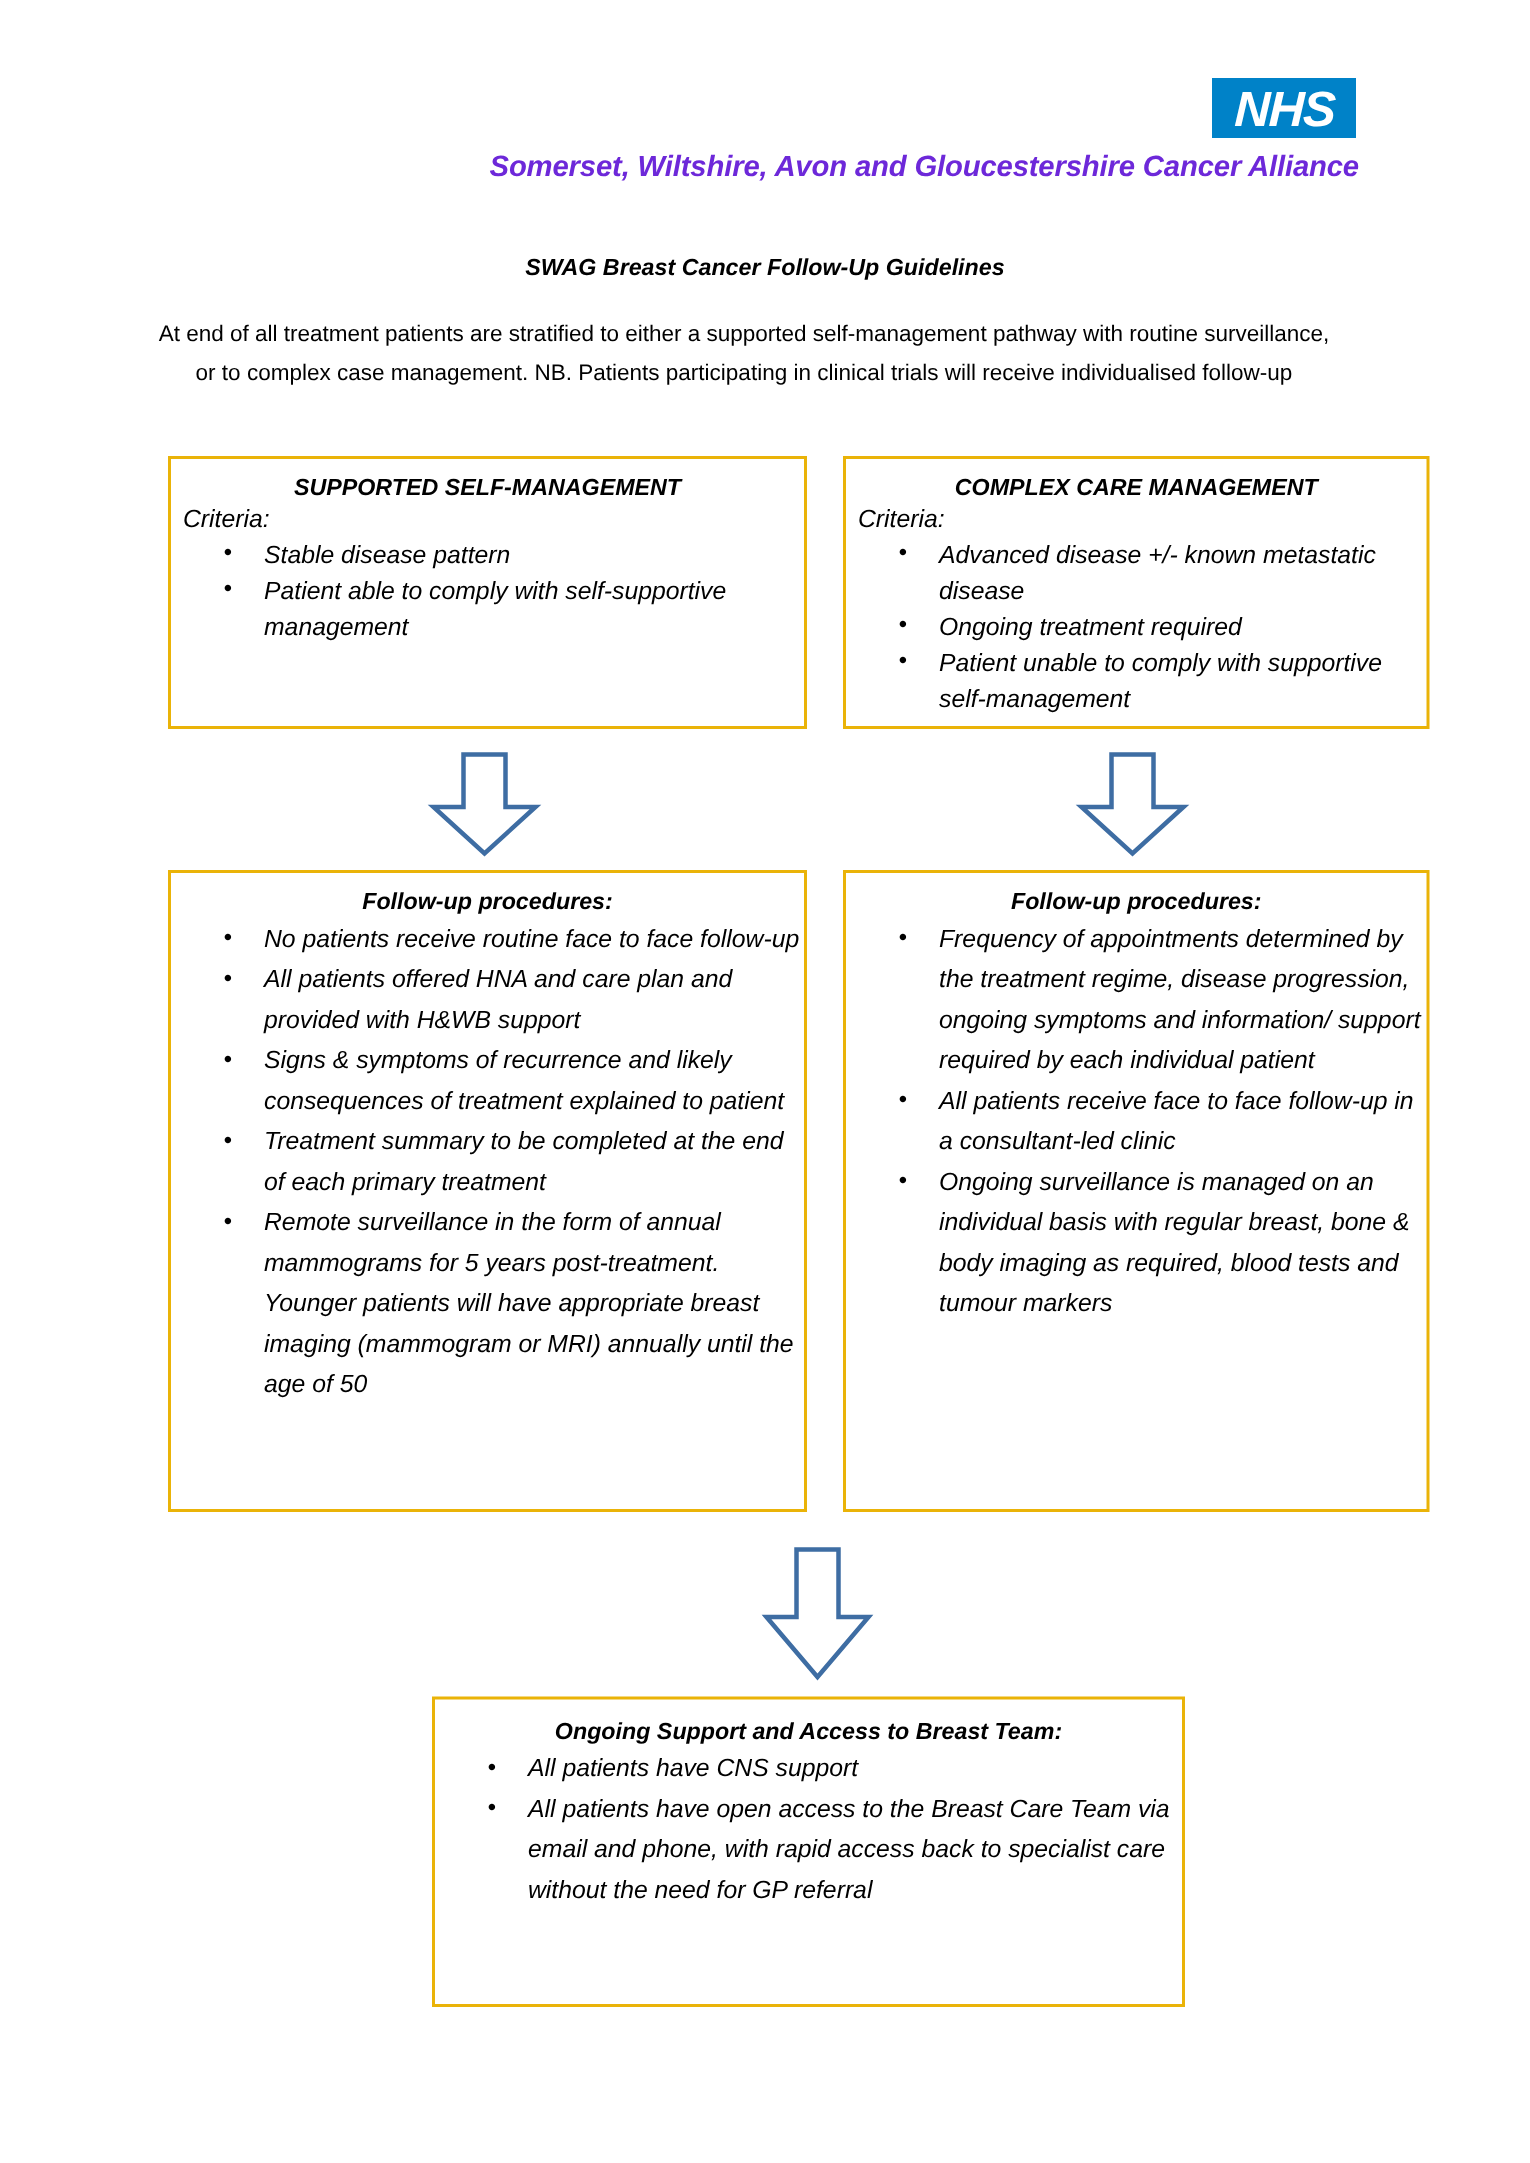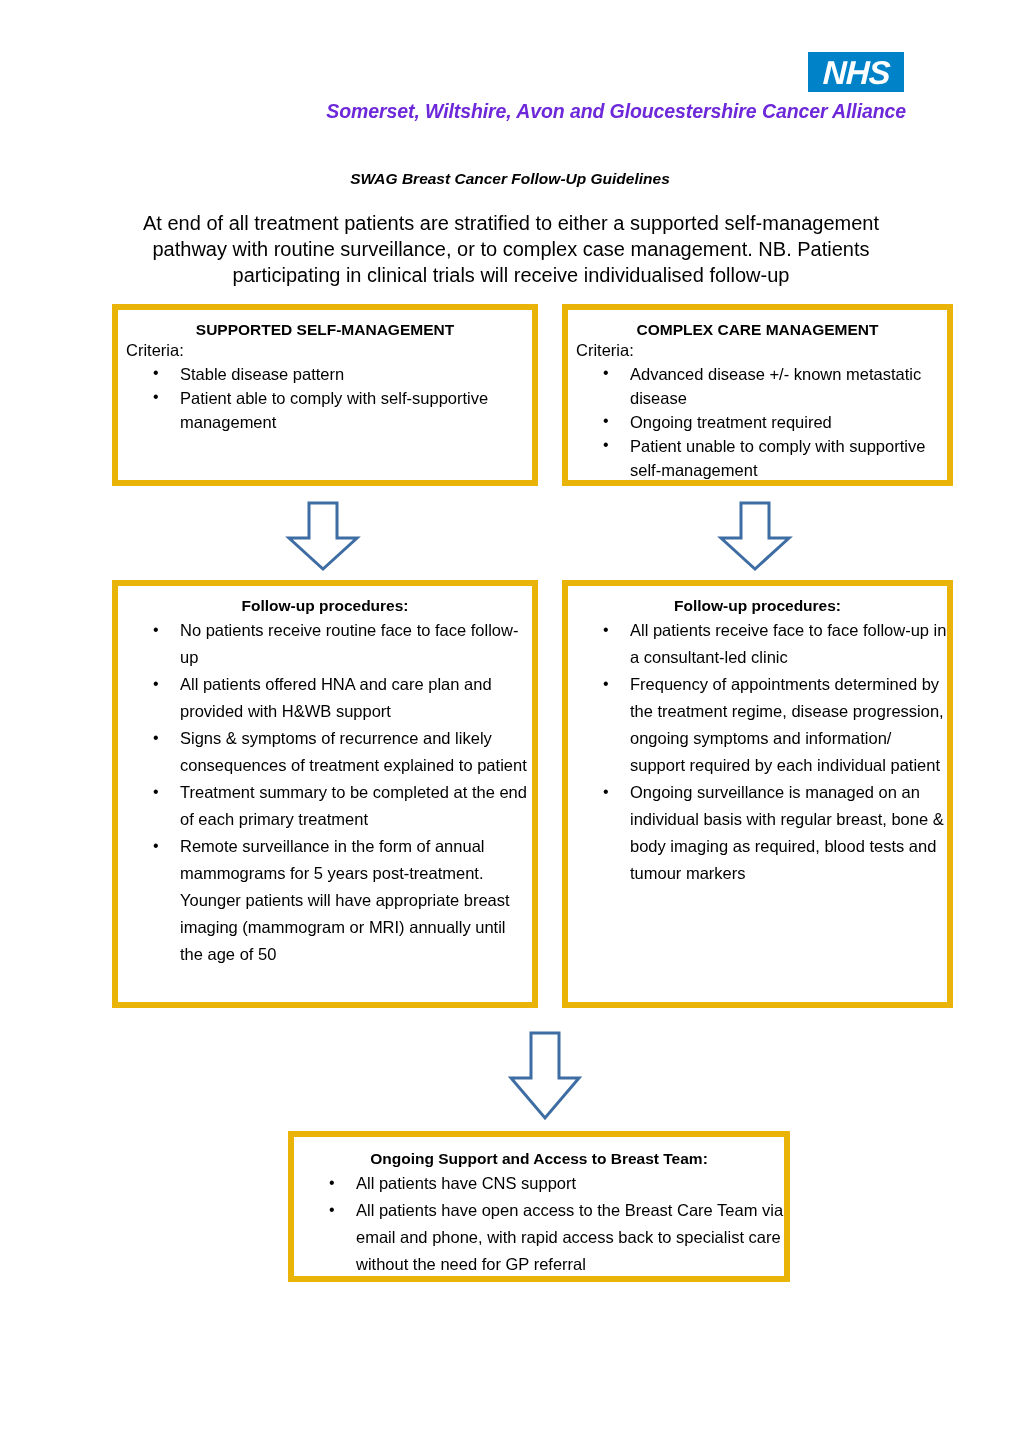--- a/index.html
+++ b/index.html
@@ -58,34 +58,35 @@
     left: 110px;
     top: 170px;
     width: 800px;
     text-align: center;
     font-weight: bold;
     font-size: 15.5px;
     font-style: italic;
   }
   .doc-intro {
     position: absolute;
-    left: 120px;
+    left: 105px;
     top: 210px;
     width: 782px;
     text-align: center;
-    font-size: 20px;
+    font-size: 15px;
     line-height: 26px;
   }
 
   
   .fbox {
     position: absolute;
-    border: 6px solid #eab308;
+    border: 2px solid #eab308;
     background: #ffffff;
     box-sizing: border-box;
+    font-style: italic;
   }
   .fbox-title {
     text-align: center;
     font-weight: bold;
     font-size: 15.5px;
     margin-top: 11px;
   }
   .fbox-sub {
     font-size: 16.5px;
     margin-left: 8px;
@@ -109,21 +110,21 @@
     left: -27px;
     top: -1px;
     font-size: 16px;
   }
   ul.blist.wide li { line-height: 27px; }
 
   #box-ssm   { left: 112px; top: 304px;  width: 426px; height: 182px; }
   #box-ccm   { left: 562px; top: 304px;  width: 391px; height: 182px; }
   #box-fup-l { left: 112px; top: 580px;  width: 426px; height: 428px; }
   #box-fup-r { left: 562px; top: 580px;  width: 391px; height: 428px; }
-  #box-ongoing { left: 288px; top: 1131px; width: 502px; height: 151px; }
+  #box-ongoing { left: 288px; top: 1131px; width: 502px; height: 207px; }
 
   #box-ongoing ul.blist { }
   #box-ongoing .fbox-title { margin-top: 13px; }
 
   
   .arrow { position: absolute; }
   #arrow-left   { left: 283px; top: 500px; width: 80px; height: 72px; }
   #arrow-right  { left: 715px; top: 500px; width: 80px; height: 72px; }
   #arrow-bottom { left: 505px; top: 1030px; width: 80px; height: 92px; }
 </style>
@@ -171,22 +172,22 @@
     <li>All patients offered HNA and care plan and provided with H&amp;WB support</li>
     <li>Signs &amp; symptoms of recurrence and likely consequences of treatment explained to patient</li>
     <li>Treatment summary to be completed at the end of each primary treatment</li>
     <li>Remote surveillance in the form of annual mammograms for 5 years post-treatment. Younger patients will have appropriate breast imaging (mammogram or MRI) annually until the age of 50</li>
   </ul>
 </div>
 
 <div class="fbox" id="box-fup-r">
   <div class="fbox-title">Follow-up procedures:</div>
   <ul class="blist wide">
+    <li>Frequency of appointments determined by the treatment regime, disease progression, ongoing symptoms and information/ support required by each individual patient</li>
     <li>All patients receive face to face follow-up in a consultant-led clinic</li>
-    <li>Frequency of appointments determined by the treatment regime, disease progression, ongoing symptoms and information/ support required by each individual patient</li>
     <li>Ongoing surveillance is managed on an individual basis with regular breast, bone &amp; body imaging as required, blood tests and tumour markers</li>
   </ul>
 </div>
 
 <svg class="arrow" id="arrow-bottom" viewBox="0 0 80 92">
   <polygon points="26,3 54,3 54,48 74,48 40,88 6,48 26,48" fill="#ffffff" stroke="#3E6DA3" stroke-width="3" stroke-linejoin="miter"></polygon>
 </svg>
 
 <div class="fbox" id="box-ongoing">
   <div class="fbox-title">Ongoing Support and Access to Breast Team:</div>

